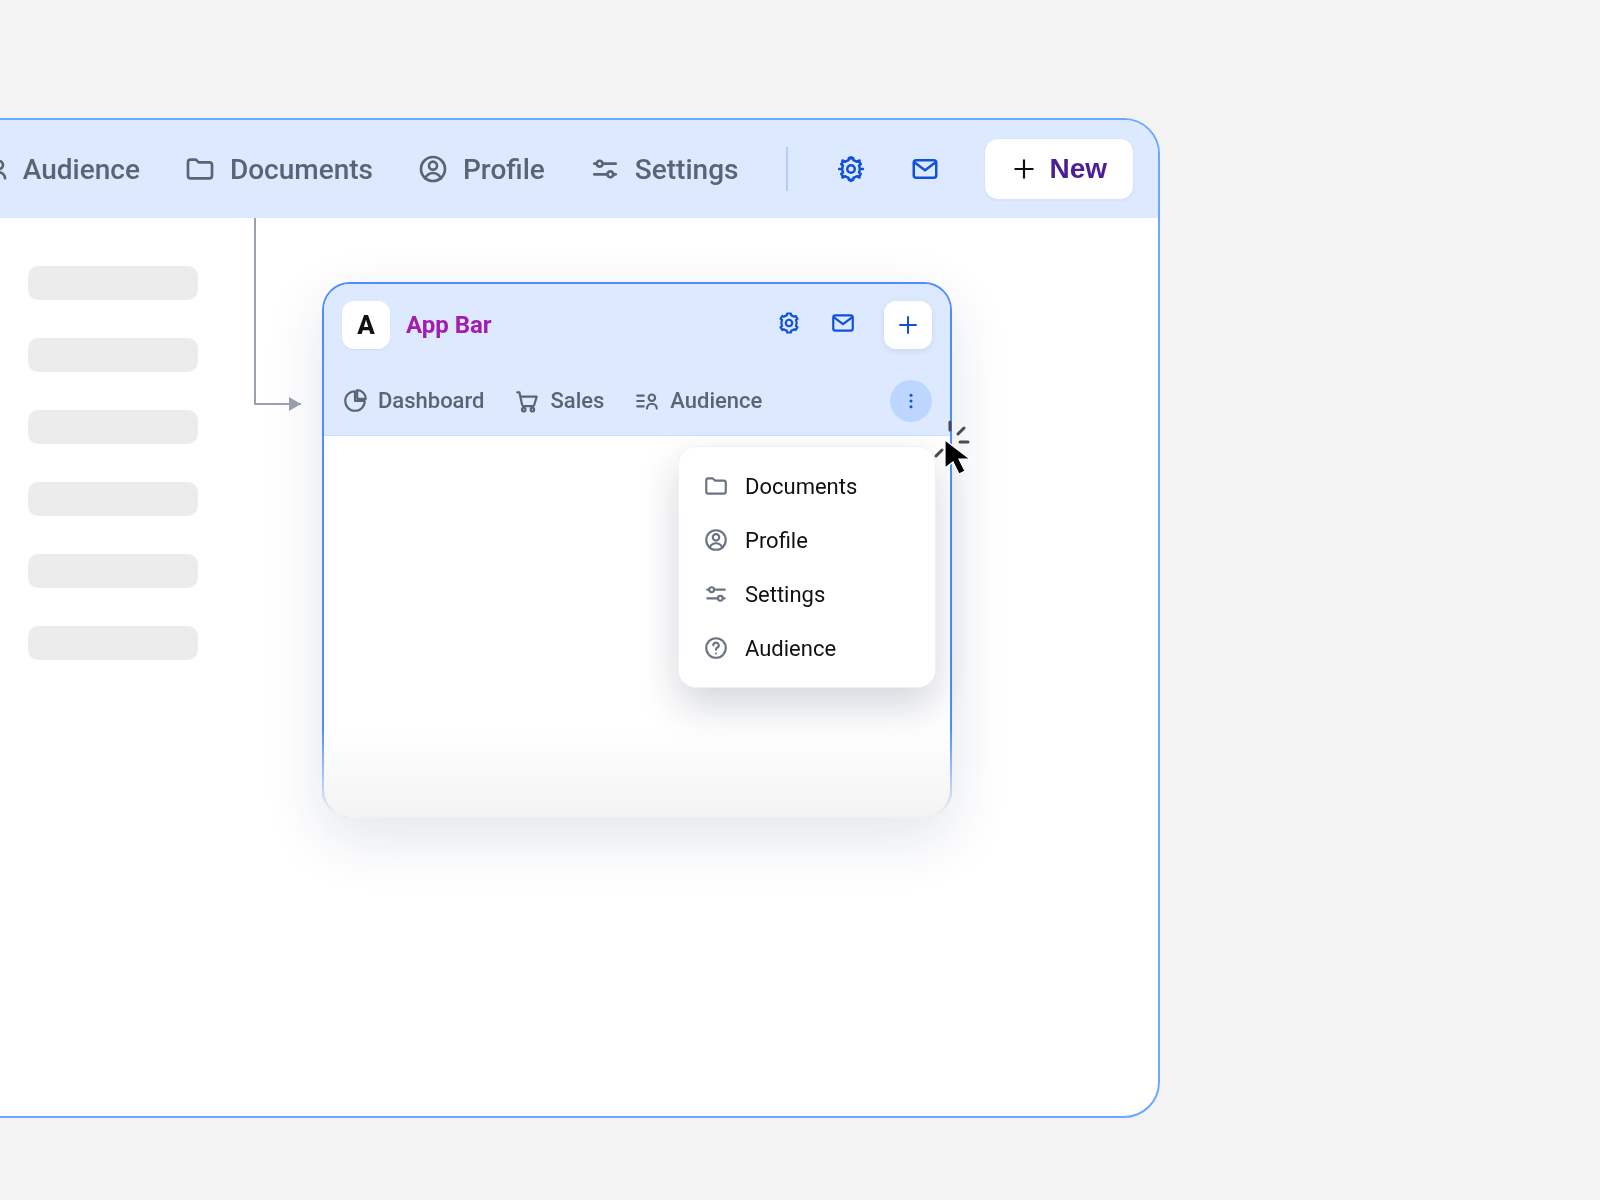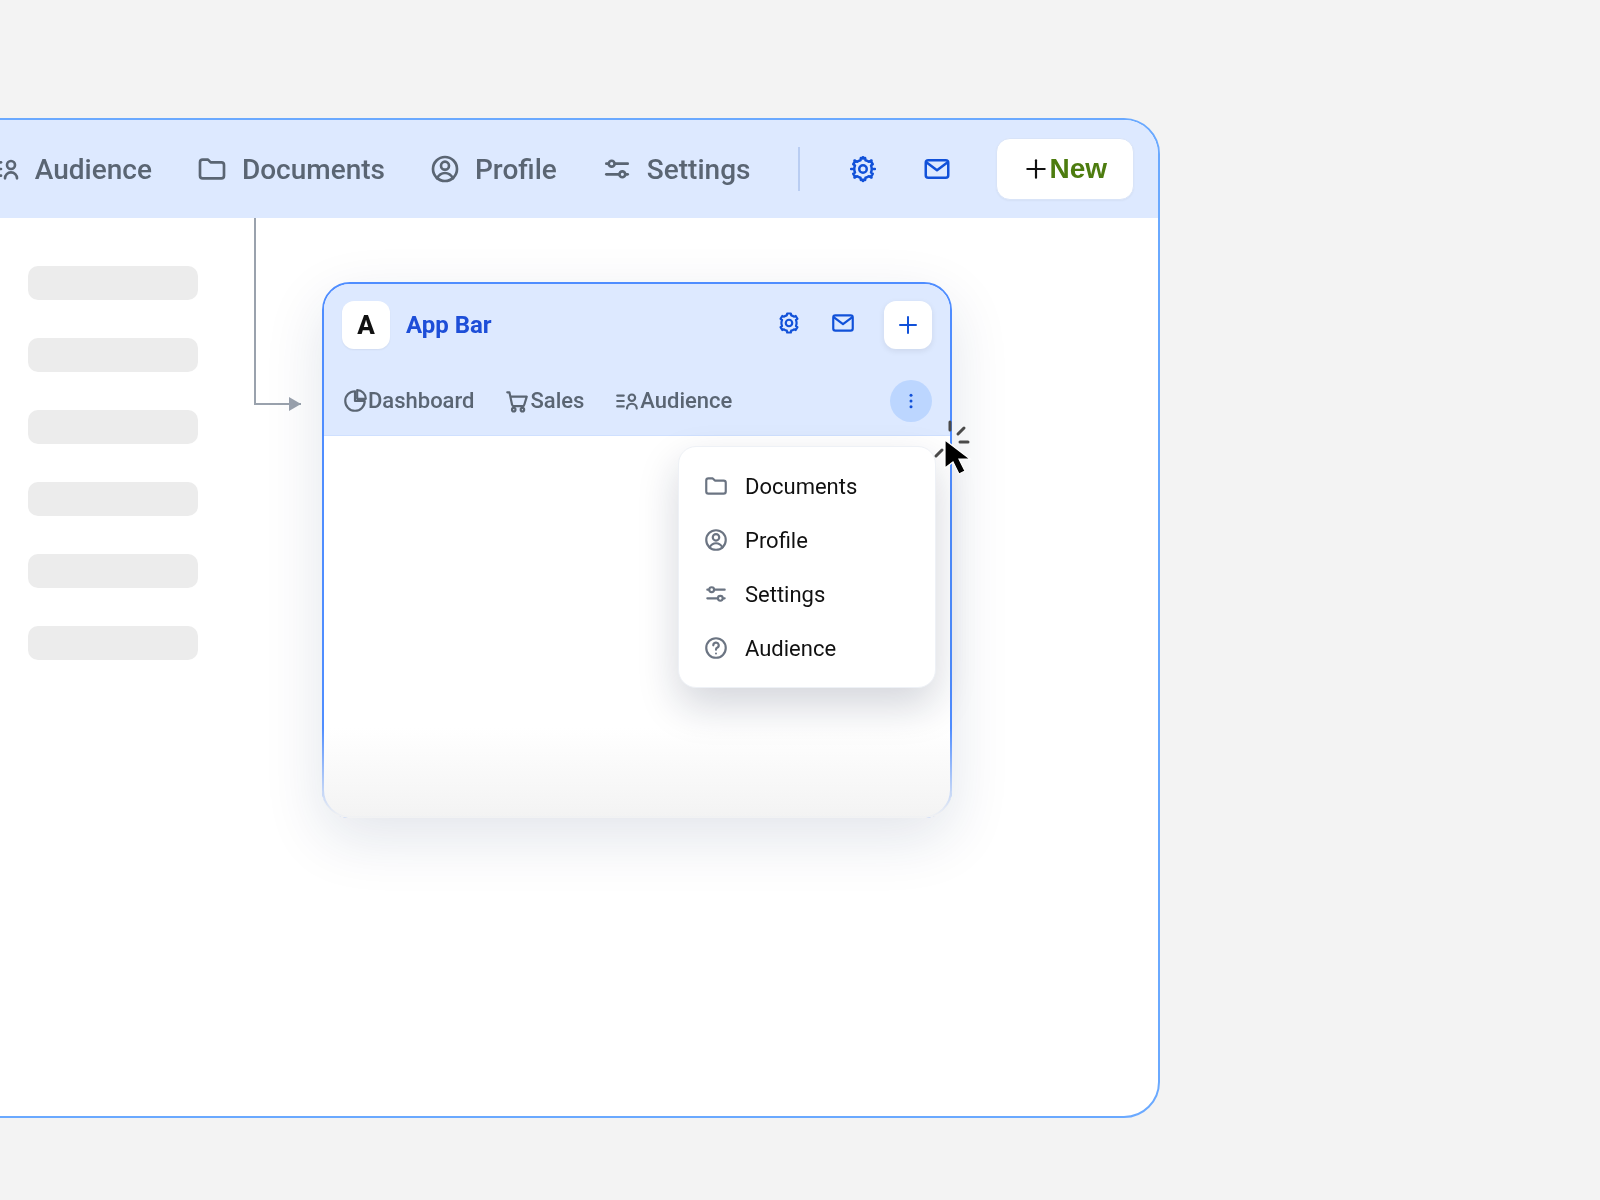--- a/index.html
+++ b/index.html
@@ -36,24 +36,24 @@
   .nav-item {
     display: flex; align-items: center; gap: 14px;
     color: #5a6573; font-size: 28px; font-weight: 500;
     cursor: pointer;
   }
   .nav-item svg { width: 32px; height: 32px; }
   .vdiv { width: 2px; height: 44px; background: #b9cdf2; margin: 0 4px; }
   .icon-btn-blue { color: #1151d9; }
   .icon-btn-blue svg { width: 30px; height: 30px; }
   .new-btn {
-    display: flex; align-items: center; 
+    display: flex; align-items: center; gap: 12px;
     background: #fff; border: 1px solid #d9e4f8; border-radius: 14px;
     padding: 14px 26px;
-    color: #4d7c0f; font-size: 28px; font-weight: 700;
+    color: #4c1d95; font-size: 28px; font-weight: 700;
     box-shadow: 0 1px 2px rgba(0,0,0,0.04);
     cursor: pointer;
   }
   .new-btn svg { width: 26px; height: 26px; stroke: #111; color:#111; }
 
   .skeleton-col {
     padding: 48px 720px 0 746px; 
     display: flex; flex-direction: column; gap: 38px;
   }
   .skel { height: 34px; width: 170px; background: #ececec; border-radius: 10px; }
@@ -83,42 +83,42 @@
     border-top-left-radius: 26px; border-top-right-radius: 26px;
     display: flex; align-items: center; gap: 16px;
     padding: 0 18px;
   }
   .logo-chip {
     width: 48px; height: 48px; background: #fff; border-radius: 12px;
     display: flex; align-items: center; justify-content: center;
     font-weight: 800; font-size: 26px; color: #111;
     box-shadow: 0 1px 2px rgba(0,0,0,0.06);
   }
-  .app-title { font-size: 24px; font-weight: 700; color: #1d4ed8; }
+  .app-title { font-size: 24px; font-weight: 700; color: #a21caf; }
   .small-header .spacer { flex: 1; }
   .hdr-icn { color: #1151d9; padding: 6px; cursor: pointer; }
   .hdr-icn svg { width: 26px; height: 26px; }
   .plus-chip {
     width: 48px; height: 48px; background: #fff; border-radius: 12px;
     display:flex; align-items:center; justify-content:center;
     box-shadow: 0 2px 6px rgba(0,0,0,0.08);
     cursor: pointer;
     color: #1151d9;
     margin-left: 6px;
   }
   .plus-chip svg { width: 24px; height: 24px; }
 
   .small-tabs {
     height: 70px; background: #dde9ff;
     display: flex; align-items: center; gap: 30px;
     padding: 0 18px;
     border-bottom: 1px solid #cfe0ff;
   }
   .tab {
-    display: flex; align-items: center; 
+    display: flex; align-items: center; gap: 10px;
     color: #5a6573; font-size: 22px; font-weight: 500;
     cursor: pointer;
   }
   .tab svg { width: 26px; height: 26px; }
   .more-chip {
     margin-left: auto;
     width: 42px; height: 42px; border-radius: 50%;
     background: #bcd6ff;
     display:flex; align-items:center; justify-content:center;
     cursor: pointer;

